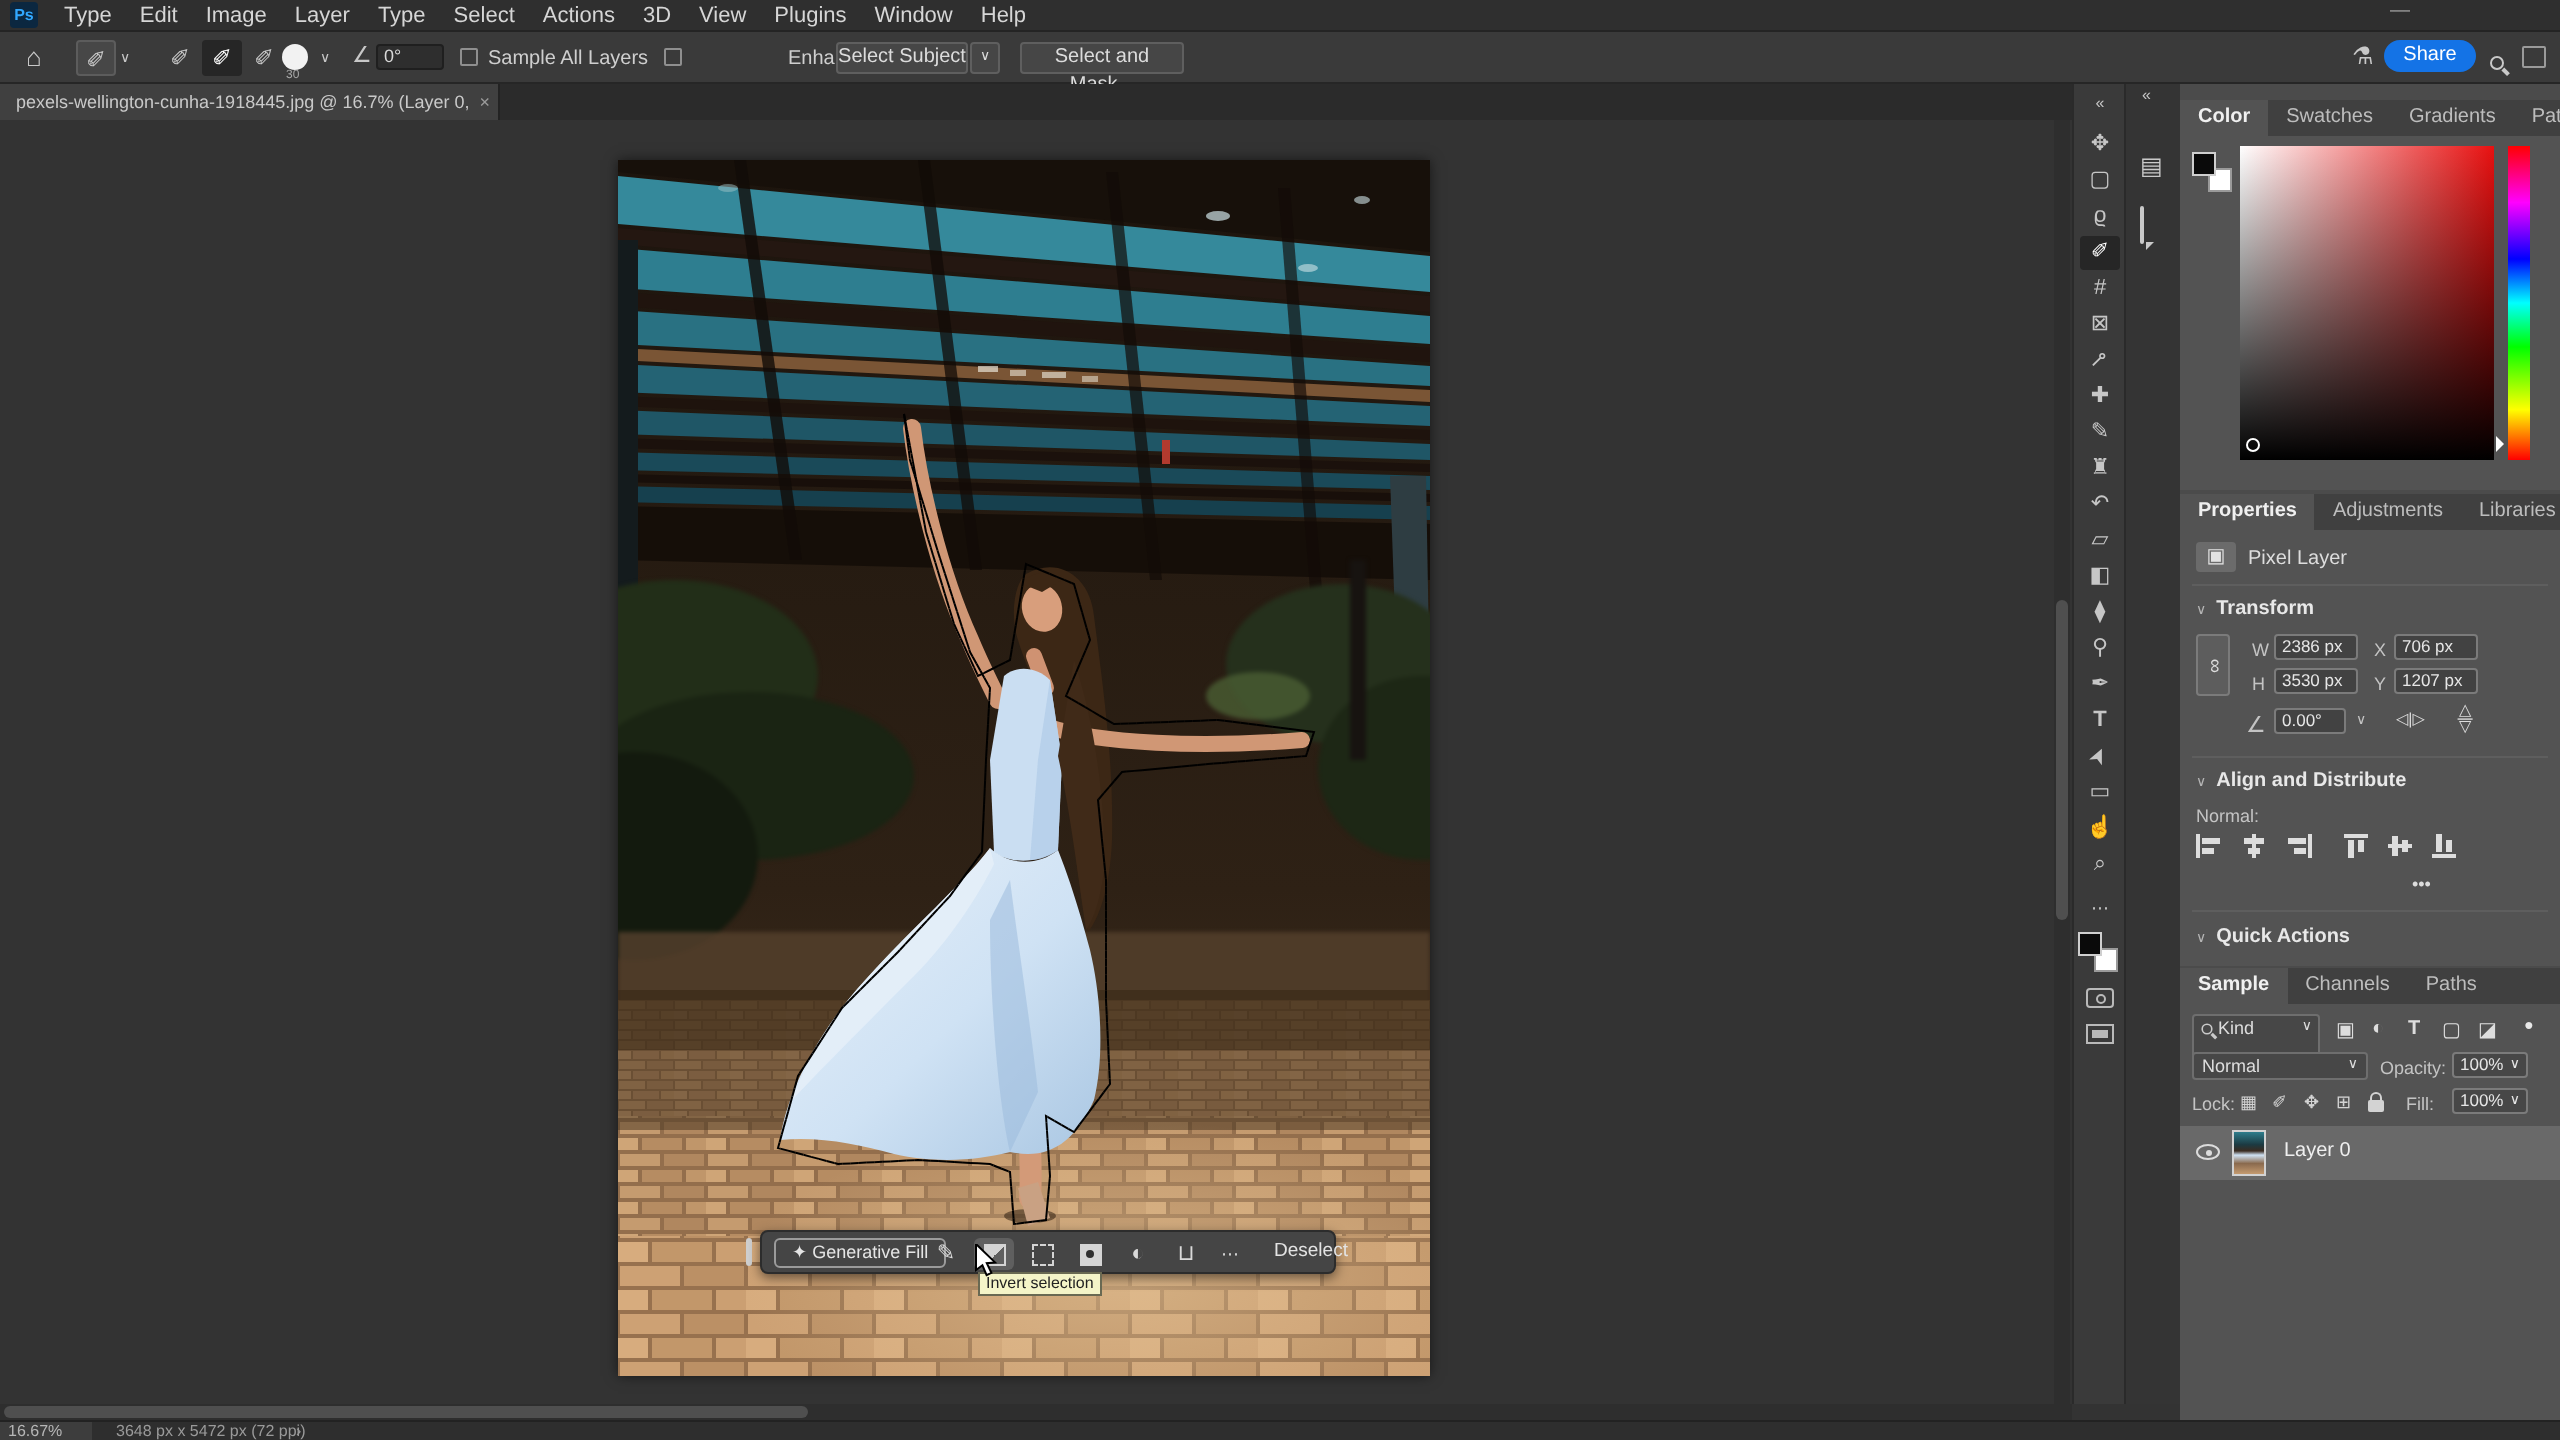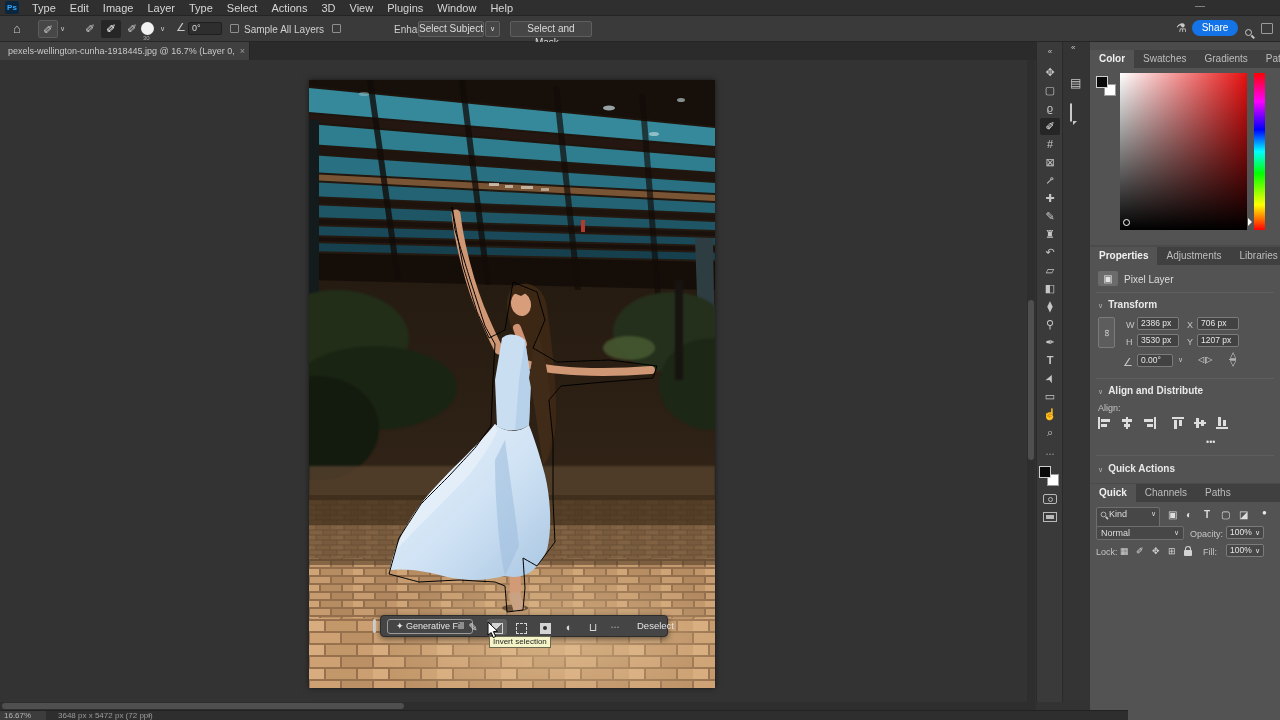--- a/index.html
+++ b/index.html
@@ -59,21 +59,21 @@
   .alico{position:absolute;top:0;}
   .eye{width:12px;height:8px;border:1px solid #dcdcdc;border-radius:50%;position:relative;}
   .eye:after{content:"";position:absolute;left:3.5px;top:1.5px;width:3px;height:3px;background:#dcdcdc;border-radius:50%;}
   .mag{display:inline-block;width:7px;height:7px;border:1.4px solid #c9c9c9;border-radius:50%;position:relative;vertical-align:middle;}
   .mag:after{content:"";position:absolute;left:5px;top:6px;width:4px;height:1.5px;background:#c9c9c9;transform:rotate(45deg);}
   
   .fgbg{position:relative;width:22px;height:22px;}
   .fgbg .bgc{position:absolute;left:8px;top:8px;width:12px;height:12px;background:#fff;border:1px solid #9a9a9a;}
   .fgbg .fgc{position:absolute;left:0;top:0;width:12px;height:12px;background:#0a0a0a;border:1px solid #cfcfcf;}
   
-  #statusbar{left:0;top:710px;width:1128px;height:10px;background:#2e2e2e;border-top:1px solid #222;}
+  #statusbar{left:0;top:710px;width:1280px;height:10px;background:#2e2e2e;border-top:1px solid #222;}
   
   #cursor{left:487px;top:622px;}
 </style>
 </head>
 <body>
 
 <div class="r" id="menubar">
   <div id="pslogo">Ps</div>
   <div class="menu-item">Type</div>
   <div class="menu-item">Edit</div>
@@ -367,21 +367,21 @@
     <div class="pfield" style="left:47px;top:69px;width:42px;">3530 px</div>
     <div class="plabel" style="left:97px;top:72px;">Y</div>
     <div class="pfield" style="left:107px;top:69px;width:42px;">1207 px</div>
     <div class="plabel" style="left:33px;top:91px;font-size:11px;">∠</div>
     <div class="pfield" style="left:47px;top:89px;width:36px;">0.00°</div>
     <div class="plabel" style="left:88px;top:91px;font-size:7px;">∨</div>
     <div class="plabel" style="left:108px;top:90px;font-size:8px;color:#ddd;">◁|▷</div>
     <div class="plabel" style="left:136px;top:90px;font-size:8px;color:#ddd;display:inline-block;transform:rotate(90deg);">◁|▷</div>
     <div class="pdivider" style="top:113px;"></div>
     <div class="pheader" style="left:8px;top:120px;"><span class="chev">∨</span><span>Align and Distribute</span></div>
-    <div class="plabel" style="left:8px;top:138px;">Align:</div>
+    <div class="plabel" style="left:8px;top:138px;">Normal:</div>
     <div class="r" style="left:8px;top:152px;width:174px;height:14px;">
       <svg class="alico" style="left:0;" width="14" height="12">
           <rect x="0" y="0" width="2" height="12" fill="#ddd"></rect>
           <rect x="3" y="2" width="9" height="3" fill="#ddd"></rect>
           <rect x="3" y="7" width="6" height="3" fill="#ddd"></rect>
         </svg>
       <svg class="alico" style="left:22px;" width="14" height="12">
           <rect x="6" y="0" width="2" height="12" fill="#ddd"></rect>
           <rect x="2" y="2" width="10" height="3" fill="#ddd"></rect>
           <rect x="4" y="7" width="6" height="3" fill="#ddd"></rect>
@@ -406,21 +406,21 @@
           <rect x="2" y="0" width="3" height="9" fill="#ddd"></rect>
           <rect x="7" y="3" width="3" height="6" fill="#ddd"></rect>
         </svg>
     </div>
     <div class="plabel" style="left:116px;top:172px;color:#ddd;">•••</div>
     <div class="pdivider" style="top:190px;"></div>
     <div class="pheader" style="left:8px;top:198px;"><span class="chev">∨</span><span>Quick Actions</span></div>
   </div>
 
   <div class="ptabrow" style="top:442px;">
-    <div class="ptab active">Quick</div>
+    <div class="ptab active">Sample</div>
     <div class="ptab">Channels</div>
     <div class="ptab">Paths</div>
   </div>
   <div class="pbody" style="top:460px;height:260px;">
     <div class="r" style="left:6px;top:5px;width:64px;height:24px;background:#474747;border:1px solid #6e6e6e;border-radius:2px;color:#ddd;font-size:9px;line-height:12px;padding:0 3px;"><span class="mag" style="transform:scale(.8);margin-right:2px;"></span><span>Kind</span><span style="float:right;font-size:7px;">∨</span></div>
     <div class="plabel" style="left:78px;top:7px;color:#ddd;font-size:10px;">▣</div>
     <div class="plabel" style="left:96px;top:7px;color:#ddd;font-size:10px;">◐</div>
     <div class="plabel" style="left:114px;top:7px;color:#ddd;font-size:10px;font-weight:bold;">T</div>
     <div class="plabel" style="left:131px;top:7px;color:#ddd;font-size:10px;">▢</div>
     <div class="plabel" style="left:149px;top:7px;color:#ddd;font-size:10px;">◪</div>
@@ -431,20 +431,25 @@
     <div class="plabel" style="left:6px;top:45px;">Lock:</div>
     <div class="r" style="left:30px;top:42px;width:70px;height:13px;">
       <span class="lockic" style="left:0;">▦</span>
       <span class="lockic" style="left:16px;">✐</span>
       <span class="lockic" style="left:32px;">✥</span>
       <span class="lockic" style="left:48px;">⊞</span>
       <span class="padlock" style="left:64px;top:6px;"></span>
     </div>
     <div class="plabel" style="left:113px;top:45px;">Fill:</div>
     <div class="pfield" style="left:136px;top:42px;width:38px;background:#474747;"><span>100%</span><span style="float:right;font-size:7px;">∨</span></div>
+    <div class="r" style="left:0;top:61px;width:190px;height:27px;background:#696969;">
+      <span class="eye" style="position:absolute;left:8px;top:9px;"></span>
+      <span style="position:absolute;left:26px;top:2px;width:17px;height:23px;border:1px solid #d2d2d2;background:linear-gradient(to bottom,#2e7d8c 0%,#1c3a42 30%,#3a2b20 45%,#cfe2f4 55%,#8a6a4e 75%,#c49a6f 100%);"></span>
+      <span style="position:absolute;left:52px;top:7px;color:#efefef;font-size:10px;">Layer 0</span>
+    </div>
   </div>
 </div>
 
 <div class="r" id="statusbar">
   <div class="r" style="left:0;top:0;width:46px;height:10px;background:#3d3d3d;color:#b5b5b5;font-size:8px;line-height:10px;padding-left:4px;">16.67%</div>
   <div class="r" style="left:58px;top:0;color:#9a9a9a;font-size:8px;line-height:10px;">3648 px x 5472 px (72 ppi)</div>
   <div class="r" style="left:148px;top:0;color:#9a9a9a;font-size:8px;line-height:10px;">›</div>
 </div>
 
 </body></html>

